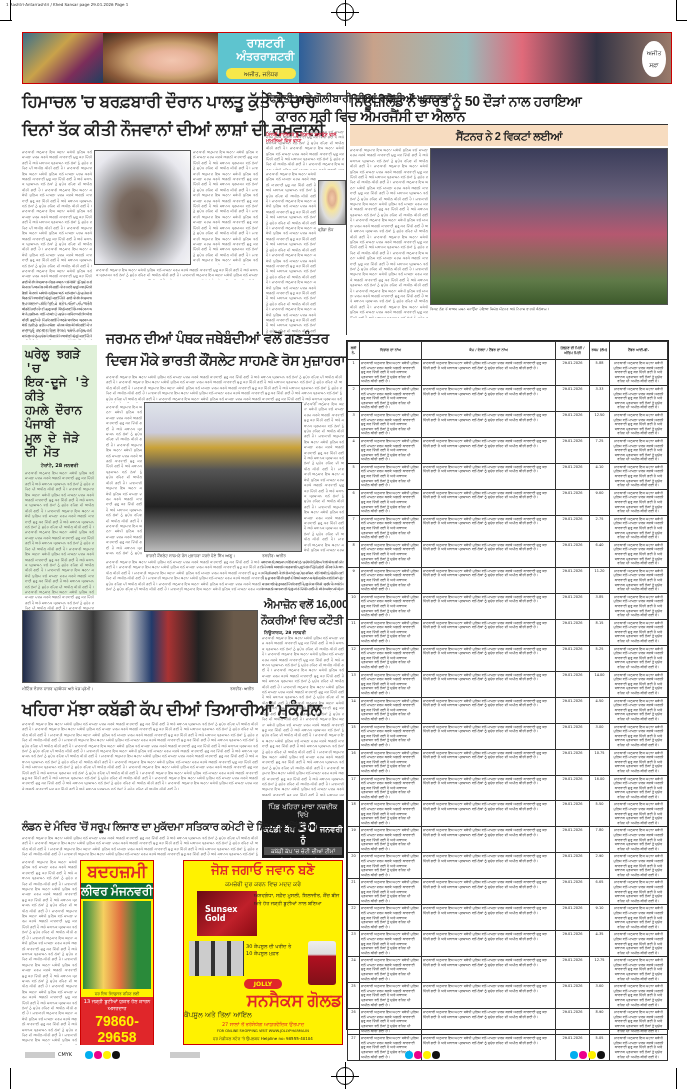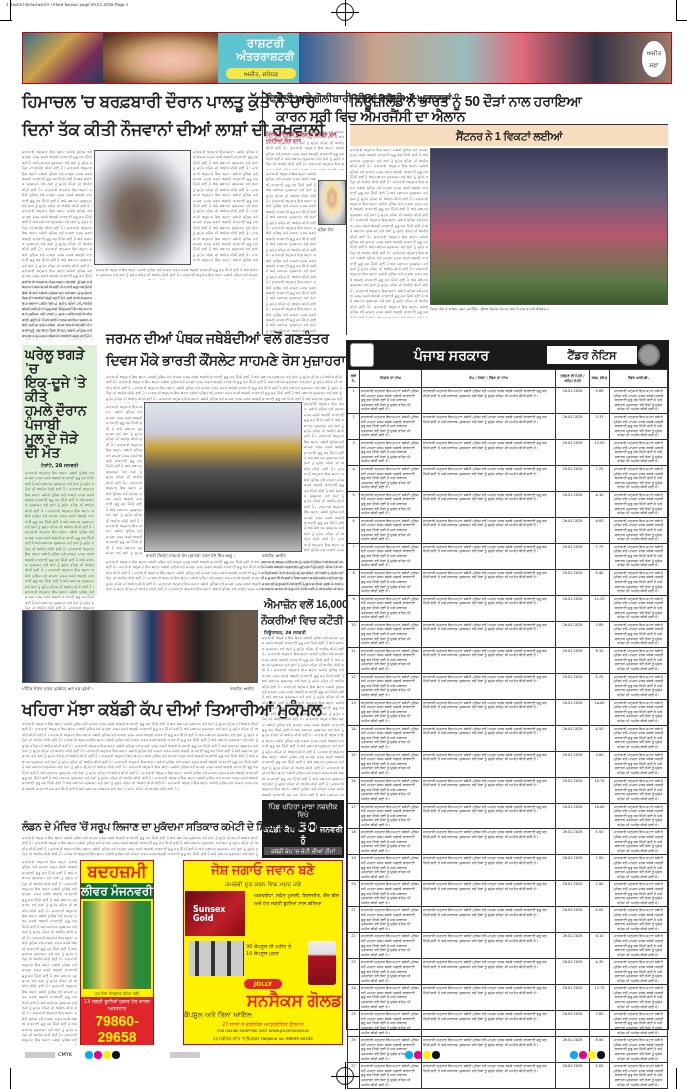--- a/index.html
+++ b/index.html
@@ -44,21 +44,21 @@
 .ph{overflow:hidden;border:1px solid #555}
 .ph-dog{background:radial-gradient(ellipse at 45% 55%,#6b5a50 0,#7a6a60 25%,#a9a9ac 50%,#e8e8ee 75%,#fafafa 100%)}
 .ph-woman{background:radial-gradient(ellipse at 50% 40%,#f3c9a9 0,#e0b090 20%,#f5e4a0 35%,#ddd 60%,#888 100%)}
 .ph-cricket{background:linear-gradient(180deg,#3b3d5a 0,#67607a 30%,#b55870 55%,#5f7a48 85%,#3d5a2c 100%)}
 .ph-protest{background:linear-gradient(180deg,#dfe4ea 0,#ccd 20%,#caa33a 30%,#555 45%,#222 70%,#bbb 100%)}
 .ph-group{background:linear-gradient(90deg,#1e2a48,#c3c3c0 15%,#3a3a3a 30%,#ccc 45%,#223a6a 55%,#a33 62%,#222 75%,#6a5a4a 90%)}
 .cap{font-size:4px;color:#222;white-space:nowrap}
 
 
 .greenbox{background:#dff0d8;padding:3px}
-.greenbox .g-hl{font-size:14px;font-weight:bold;color:#222;line-height:14px;font-family:Liberation Serif, serif}
+.greenbox .g-hl{font-size:12px;font-weight:bold;color:#222;line-height:14px;font-family:Liberation Mono, monospace}
 
 
 .subbar{background:#f7dcc0;border-top:1px solid #333;text-align:center}
 
 
 .tender{left:346px;top:340px;width:323px;height:690px;border:1px solid #222}
 .t-head{height:28px;background:#1a1a1a;display:flex;align-items:center;position:relative}
 .t-logo{width:24px;height:24px;margin-left:3px;background:#fff;border-radius:3px;border:1px solid #999}
 .t-title{color:#fff;font-size:14px;font-weight:bold;margin-left:40px;font-family:"Liberation Sans",sans-serif}
 .t-notice{position:absolute;left:200px;top:5px;width:90px;height:18px;background:#fff;color:#111;font-size:11px;font-weight:bold;text-align:center;line-height:18px;font-family:"Liberation Sans",sans-serif}
@@ -82,21 +82,21 @@
 .ad1 .a-t1{font-size:17px;font-weight:bold;color:#e0262a;text-align:center;line-height:22px;font-family:"Liberation Sans",sans-serif}
 .ad1 .a-t2{background:#0d6b34;color:#fff;font-size:12px;font-weight:bold;text-align:center;line-height:16px;font-family:"Liberation Sans",sans-serif}
 .ad1 .a-img{height:88px;margin:2px;background:linear-gradient(90deg,#2a8a3a,#f5d060 30%,#e07040 55%,#2a8a3a 80%)}
 .ad1 .a-t3{font-size:4px;text-align:center;color:#222;line-height:6px}
 .ad1 .a-red{background:#e0262a;color:#fff;font-size:5px;text-align:center;line-height:7px;padding:1px}
 .ad1 .a-phone{background:#e0262a;color:#fff200;font-size:14px;font-weight:bold;text-align:center;line-height:16px;font-family:"Liberation Sans",sans-serif}
 .ad2{left:183px;top:860px;width:160px;height:185px;border:1px solid #c00;background:#fff200}
 .ad2 .b1{font-size:13px;font-weight:bold;text-align:center;line-height:18px;font-family:"Liberation Sans",sans-serif}
 .ad2 .b1 .r{color:#e0262a}
 .ad2 .b2{font-size:6px;text-align:center;color:#222;line-height:9px}
-.ad2 .pack{position:absolute;left:1px;top:30px;width:60px;height:45px;background:linear-gradient(135deg,#6a0a12,#c0202a 60%,#8a0a12)}
+.ad2 .pack{position:absolute;left:13px;top:30px;width:60px;height:45px;background:linear-gradient(135deg,#6a0a12,#c0202a 60%,#8a0a12)}
 .ad2 .pack span{position:absolute;left:8px;top:14px;color:#fff;font-size:8px;font-weight:bold}
 .ad2 .rtext{position:absolute;left:70px;top:30px;width:86px;font-size:5px;line-height:8px;color:#222}
 .ad2 .caps{position:absolute;left:5px;top:80px;width:55px;height:35px;background:repeating-linear-gradient(90deg,#ccc 0 6px,#333 6px 10px,#ccc 10px 16px)}
 .ad2 .mtext{position:absolute;left:62px;top:82px;width:50px;font-size:5px;line-height:7px;color:#222}
 .ad2 .bottle{position:absolute;right:6px;top:80px;width:28px;height:44px;background:linear-gradient(180deg,#eee 0,#ddd 30%,#b01020 35%,#801018 100%);border-radius:3px}
 .ad2 .jolly{position:absolute;left:60px;top:118px;width:38px;height:10px;background:#e0262a;color:#fff200;font-size:6px;font-weight:bold;text-align:center;line-height:10px;border-radius:5px}
 .ad2 .brand{position:absolute;left:0;top:130px;width:100%;text-align:right;font-size:17px;font-weight:bold;color:#e0262a;font-family:"Liberation Sans",sans-serif}
 .ad2 .sub1{position:absolute;left:0;top:150px;width:100%;font-size:7px;color:#222}
 .ad2 .sub2{position:absolute;left:0;top:160px;width:100%;text-align:center;font-size:5px;color:#e0262a}
 .ad2 .sub3{position:absolute;left:0;top:168px;width:100%;text-align:center;font-size:3.5px;color:#222}
@@ -148,21 +148,21 @@
 <div class="abs txt" style="left:266px;top:130px;width:78px;height:40px">ਜਾਣਕਾਰੀ ਅਨੁਸਾਰ ਇਸ ਘਟਨਾ ਸਬੰਧੀ ਪੁਲਿਸ ਵਲੋਂ ਮਾਮਲਾ ਦਰਜ ਕਰਕੇ ਅਗਲੀ ਕਾਰਵਾਈ ਸ਼ੁਰੂ ਕਰ ਦਿੱਤੀ ਗਈ ਹੈ ਅਤੇ ਸਥਾਨਕ ਪ੍ਰਸ਼ਾਸਨ ਵਲੋਂ ਲੋਕਾਂ ਨੂੰ ਸੁਚੇਤ ਰਹਿਣ ਦੀ ਅਪੀਲ ਕੀਤੀ ਗਈ ਹੈ। ਜਾਣਕਾਰੀ ਅਨੁਸਾਰ ਇਸ ਘਟਨਾ ਸਬੰਧੀ ਪੁਲਿਸ ਵਲੋਂ ਮਾਮਲਾ ਦਰਜ ਕਰਕੇ ਅਗਲੀ ਕਾਰਵਾਈ ਸ਼ੁਰੂ ਕਰ ਦਿੱਤੀ ਗਈ ਹੈ ਅਤੇ ਸਥਾਨਕ ਪ੍ਰਸ਼ਾਸਨ ਵਲੋਂ ਲੋਕਾਂ ਨੂੰ ਸੁਚੇਤ ਰਹਿਣ ਦੀ ਅਪੀਲ ਕੀਤੀ ਗਈ ਹੈ। ਜਾਣਕਾਰੀ ਅਨੁਸਾਰ ਇਸ ਘਟਨਾ ਸਬੰਧੀ ਪੁਲਿਸ ਵਲੋਂ ਮਾਮਲਾ ਦਰਜ ਕਰਕੇ ਅਗਲੀ ਕਾਰਵਾਈ ਸ਼ੁਰੂ ਕਰ ਦਿੱਤੀ ਗਈ ਹੈ ਅਤੇ ਸਥਾਨਕ ਪ੍ਰਸ਼ਾਸਨ ਵਲੋਂ ਲੋਕਾਂ ਨੂੰ ਸੁਚੇਤ ਰਹਿਣ ਦੀ ਅਪੀਲ ਕੀਤੀ ਗਈ ਹੈ। ਜਾਣਕਾਰੀ ਅਨੁਸਾਰ ਇਸ ਘਟਨਾ ਸਬੰਧੀ ਪੁਲਿਸ ਵਲੋਂ ਮਾਮਲਾ ਦਰਜ ਕਰਕੇ ਅਗਲੀ ਕਾਰਵਾਈ ਸ਼ੁਰੂ ਕਰ ਦਿੱਤੀ ਗਈ ਹੈ ਅਤੇ ਸਥਾਨਕ ਪ੍ਰਸ਼ਾਸਨ ਵਲੋਂ ਲੋਕਾਂ ਨੂੰ ਸੁਚੇਤ ਰਹਿਣ ਦੀ ਅਪੀਲ ਕੀਤੀ ਗਈ ਹੈ। ਜਾਣਕਾਰੀ ਅਨੁਸਾਰ ਇਸ ਘਟਨਾ ਸਬੰਧੀ ਪੁਲਿਸ ਵਲੋਂ ਮਾਮਲਾ ਦਰਜ ਕਰਕੇ ਅਗਲੀ ਕਾਰਵਾਈ ਸ਼ੁਰੂ ਕਰ ਦਿੱਤੀ ਗਈ ਹੈ ਅਤੇ ਸਥਾਨਕ ਪ੍ਰਸ਼ਾਸਨ ਵਲੋਂ ਲੋਕਾਂ ਨੂੰ ਸੁਚੇਤ ਰਹਿਣ ਦੀ ਅਪੀਲ ਕੀਤੀ ਗਈ ਹੈ। ਜਾਣਕਾਰੀ ਅਨੁਸਾਰ ਇਸ ਘਟਨਾ ਸਬੰਧੀ ਪੁਲਿਸ ਵਲੋਂ ਮਾਮਲਾ ਦਰਜ ਕਰਕੇ ਅਗਲੀ ਕਾਰਵਾਈ ਸ਼ੁਰੂ ਕਰ ਦਿੱਤੀ ਗਈ ਹੈ ਅਤੇ ਸਥਾਨਕ ਪ੍ਰਸ਼ਾਸਨ ਵਲੋਂ ਲੋਕਾਂ ਨੂੰ ਸੁਚੇਤ ਰਹਿਣ ਦੀ ਅਪੀਲ ਕੀਤੀ ਗਈ ਹੈ। ਜਾਣਕਾਰੀ ਅਨੁਸਾਰ ਇਸ ਘਟਨਾ ਸਬੰਧੀ ਪੁਲਿਸ ਵਲੋਂ ਮਾਮਲਾ ਦਰਜ ਕਰਕੇ ਅਗਲੀ ਕਾਰਵਾਈ ਸ਼ੁਰੂ ਕਰ ਦਿੱਤੀ ਗਈ ਹੈ ਅਤੇ ਸਥਾਨਕ ਪ੍ਰਸ਼ਾਸਨ ਵਲੋਂ ਲੋਕਾਂ ਨੂੰ ਸੁਚੇਤ ਰਹਿਣ ਦੀ ਅਪੀਲ ਕੀਤੀ ਗਈ ਹੈ। ਜਾਣਕਾਰੀ ਅਨੁਸਾਰ ਇਸ ਘਟਨਾ ਸਬੰਧੀ ਪੁਲਿਸ ਵਲੋਂ ਮਾਮਲਾ ਦਰਜ ਕਰਕੇ ਅਗਲੀ ਕਾਰਵਾਈ ਸ਼ੁਰੂ ਕਰ ਦਿੱਤੀ ਗਈ ਹੈ ਅਤੇ ਸਥਾਨਕ ਪ੍ਰਸ਼ਾਸਨ ਵਲੋਂ ਲੋਕਾਂ ਨੂੰ ਸੁਚੇਤ ਰਹਿਣ ਦੀ ਅਪੀਲ ਕੀਤੀ ਗਈ ਹੈ। ਜਾਣਕਾਰੀ ਅਨੁਸਾਰ ਇਸ ਘਟਨਾ ਸਬੰਧੀ ਪੁਲਿਸ ਵਲੋਂ ਮਾਮਲਾ ਦਰਜ ਕਰਕੇ ਅਗਲੀ ਕਾਰਵਾਈ ਸ਼ੁਰੂ ਕਰ ਦਿੱਤੀ ਗਈ ਹੈ ਅਤੇ ਸਥਾਨਕ ਪ੍ਰਸ਼ਾਸਨ ਵਲੋਂ ਲੋਕਾਂ ਨੂੰ ਸੁਚੇਤ ਰਹਿਣ ਦੀ ਅਪੀਲ ਕੀਤੀ ਗਈ ਹੈ। ਜਾਣਕਾਰੀ ਅਨੁਸਾਰ ਇਸ ਘਟਨਾ ਸਬੰਧੀ ਪੁਲਿਸ ਵਲੋਂ ਮਾਮਲਾ ਦਰਜ ਕਰਕੇ ਅਗਲੀ ਕਾਰਵਾਈ ਸ਼ੁਰੂ ਕਰ ਦਿੱਤੀ ਗਈ ਹੈ ਅਤੇ ਸਥਾਨਕ ਪ੍ਰਸ਼ਾਸਨ ਵਲੋਂ ਲੋਕਾਂ ਨੂੰ ਸੁਚੇਤ ਰਹਿਣ ਦੀ ਅਪੀਲ ਕੀਤੀ ਗਈ ਹੈ। ਜਾਣਕਾਰੀ ਅਨੁਸਾਰ ਇਸ ਘਟਨਾ ਸਬੰਧੀ ਪੁਲਿਸ ਵਲੋਂ ਮਾਮਲਾ ਦਰਜ ਕਰਕੇ ਅਗਲੀ ਕਾਰਵਾਈ ਸ਼ੁਰੂ ਕਰ ਦਿੱਤੀ ਗਈ ਹੈ ਅਤੇ ਸਥਾਨਕ ਪ੍ਰਸ਼ਾਸਨ ਵਲੋਂ ਲੋਕਾਂ ਨੂੰ ਸੁਚੇਤ ਰਹਿਣ ਦੀ ਅਪੀਲ ਕੀਤੀ ਗਈ ਹੈ। ਜਾਣਕਾਰੀ ਅਨੁਸਾਰ ਇਸ ਘਟਨਾ ਸਬੰਧੀ ਪੁਲਿਸ ਵਲੋਂ ਮਾਮਲਾ ਦਰਜ ਕਰਕੇ ਅਗਲੀ ਕਾਰਵਾਈ ਸ਼ੁਰੂ ਕਰ ਦਿੱਤੀ ਗਈ ਹੈ ਅਤੇ ਸਥਾਨਕ ਪ੍ਰਸ਼ਾਸਨ ਵਲੋਂ ਲੋਕਾਂ ਨੂੰ ਸੁਚੇਤ ਰਹਿਣ ਦੀ ਅਪੀਲ ਕੀਤੀ ਗਈ ਹੈ। </div>
 <div class="abs hl-red" style="left:268px;top:130px;width:0;height:0"></div>
 <div class="abs" style="left:346px;top:135px;width:0"></div>
 <div class="abs ph ph-woman" style="left:318px;top:180px;width:28px;height:45px"></div>
 <div class="abs cap" style="left:318px;top:227px">ਬ੍ਰੈਂਡਾ ਲੌਕ</div>
 <div class="abs txt" style="left:266px;top:172px;width:50px;height:163px">ਜਾਣਕਾਰੀ ਅਨੁਸਾਰ ਇਸ ਘਟਨਾ ਸਬੰਧੀ ਪੁਲਿਸ ਵਲੋਂ ਮਾਮਲਾ ਦਰਜ ਕਰਕੇ ਅਗਲੀ ਕਾਰਵਾਈ ਸ਼ੁਰੂ ਕਰ ਦਿੱਤੀ ਗਈ ਹੈ ਅਤੇ ਸਥਾਨਕ ਪ੍ਰਸ਼ਾਸਨ ਵਲੋਂ ਲੋਕਾਂ ਨੂੰ ਸੁਚੇਤ ਰਹਿਣ ਦੀ ਅਪੀਲ ਕੀਤੀ ਗਈ ਹੈ। ਜਾਣਕਾਰੀ ਅਨੁਸਾਰ ਇਸ ਘਟਨਾ ਸਬੰਧੀ ਪੁਲਿਸ ਵਲੋਂ ਮਾਮਲਾ ਦਰਜ ਕਰਕੇ ਅਗਲੀ ਕਾਰਵਾਈ ਸ਼ੁਰੂ ਕਰ ਦਿੱਤੀ ਗਈ ਹੈ ਅਤੇ ਸਥਾਨਕ ਪ੍ਰਸ਼ਾਸਨ ਵਲੋਂ ਲੋਕਾਂ ਨੂੰ ਸੁਚੇਤ ਰਹਿਣ ਦੀ ਅਪੀਲ ਕੀਤੀ ਗਈ ਹੈ। ਜਾਣਕਾਰੀ ਅਨੁਸਾਰ ਇਸ ਘਟਨਾ ਸਬੰਧੀ ਪੁਲਿਸ ਵਲੋਂ ਮਾਮਲਾ ਦਰਜ ਕਰਕੇ ਅਗਲੀ ਕਾਰਵਾਈ ਸ਼ੁਰੂ ਕਰ ਦਿੱਤੀ ਗਈ ਹੈ ਅਤੇ ਸਥਾਨਕ ਪ੍ਰਸ਼ਾਸਨ ਵਲੋਂ ਲੋਕਾਂ ਨੂੰ ਸੁਚੇਤ ਰਹਿਣ ਦੀ ਅਪੀਲ ਕੀਤੀ ਗਈ ਹੈ। ਜਾਣਕਾਰੀ ਅਨੁਸਾਰ ਇਸ ਘਟਨਾ ਸਬੰਧੀ ਪੁਲਿਸ ਵਲੋਂ ਮਾਮਲਾ ਦਰਜ ਕਰਕੇ ਅਗਲੀ ਕਾਰਵਾਈ ਸ਼ੁਰੂ ਕਰ ਦਿੱਤੀ ਗਈ ਹੈ ਅਤੇ ਸਥਾਨਕ ਪ੍ਰਸ਼ਾਸਨ ਵਲੋਂ ਲੋਕਾਂ ਨੂੰ ਸੁਚੇਤ ਰਹਿਣ ਦੀ ਅਪੀਲ ਕੀਤੀ ਗਈ ਹੈ। ਜਾਣਕਾਰੀ ਅਨੁਸਾਰ ਇਸ ਘਟਨਾ ਸਬੰਧੀ ਪੁਲਿਸ ਵਲੋਂ ਮਾਮਲਾ ਦਰਜ ਕਰਕੇ ਅਗਲੀ ਕਾਰਵਾਈ ਸ਼ੁਰੂ ਕਰ ਦਿੱਤੀ ਗਈ ਹੈ ਅਤੇ ਸਥਾਨਕ ਪ੍ਰਸ਼ਾਸਨ ਵਲੋਂ ਲੋਕਾਂ ਨੂੰ ਸੁਚੇਤ ਰਹਿਣ ਦੀ ਅਪੀਲ ਕੀਤੀ ਗਈ ਹੈ। ਜਾਣਕਾਰੀ ਅਨੁਸਾਰ ਇਸ ਘਟਨਾ ਸਬੰਧੀ ਪੁਲਿਸ ਵਲੋਂ ਮਾਮਲਾ ਦਰਜ ਕਰਕੇ ਅਗਲੀ ਕਾਰਵਾਈ ਸ਼ੁਰੂ ਕਰ ਦਿੱਤੀ ਗਈ ਹੈ ਅਤੇ ਸਥਾਨਕ ਪ੍ਰਸ਼ਾਸਨ ਵਲੋਂ ਲੋਕਾਂ ਨੂੰ ਸੁਚੇਤ ਰਹਿਣ ਦੀ ਅਪੀਲ ਕੀਤੀ ਗਈ ਹੈ। ਜਾਣਕਾਰੀ ਅਨੁਸਾਰ ਇਸ ਘਟਨਾ ਸਬੰਧੀ ਪੁਲਿਸ ਵਲੋਂ ਮਾਮਲਾ ਦਰਜ ਕਰਕੇ ਅਗਲੀ ਕਾਰਵਾਈ ਸ਼ੁਰੂ ਕਰ ਦਿੱਤੀ ਗਈ ਹੈ ਅਤੇ ਸਥਾਨਕ ਪ੍ਰਸ਼ਾਸਨ ਵਲੋਂ ਲੋਕਾਂ ਨੂੰ ਸੁਚੇਤ ਰਹਿਣ ਦੀ ਅਪੀਲ ਕੀਤੀ ਗਈ ਹੈ। ਜਾਣਕਾਰੀ ਅਨੁਸਾਰ ਇਸ ਘਟਨਾ ਸਬੰਧੀ ਪੁਲਿਸ ਵਲੋਂ ਮਾਮਲਾ ਦਰਜ ਕਰਕੇ ਅਗਲੀ ਕਾਰਵਾਈ ਸ਼ੁਰੂ ਕਰ ਦਿੱਤੀ ਗਈ ਹੈ ਅਤੇ ਸਥਾਨਕ ਪ੍ਰਸ਼ਾਸਨ ਵਲੋਂ ਲੋਕਾਂ ਨੂੰ ਸੁਚੇਤ ਰਹਿਣ ਦੀ ਅਪੀਲ ਕੀਤੀ ਗਈ ਹੈ। ਜਾਣਕਾਰੀ ਅਨੁਸਾਰ ਇਸ ਘਟਨਾ ਸਬੰਧੀ ਪੁਲਿਸ ਵਲੋਂ ਮਾਮਲਾ ਦਰਜ ਕਰਕੇ ਅਗਲੀ ਕਾਰਵਾਈ ਸ਼ੁਰੂ ਕਰ ਦਿੱਤੀ ਗਈ ਹੈ ਅਤੇ ਸਥਾਨਕ ਪ੍ਰਸ਼ਾਸਨ ਵਲੋਂ ਲੋਕਾਂ ਨੂੰ ਸੁਚੇਤ ਰਹਿਣ ਦੀ ਅਪੀਲ ਕੀਤੀ ਗਈ ਹੈ। ਜਾਣਕਾਰੀ ਅਨੁਸਾਰ ਇਸ ਘਟਨਾ ਸਬੰਧੀ ਪੁਲਿਸ ਵਲੋਂ ਮਾਮਲਾ ਦਰਜ ਕਰਕੇ ਅਗਲੀ ਕਾਰਵਾਈ ਸ਼ੁਰੂ ਕਰ ਦਿੱਤੀ ਗਈ ਹੈ ਅਤੇ ਸਥਾਨਕ ਪ੍ਰਸ਼ਾਸਨ ਵਲੋਂ ਲੋਕਾਂ ਨੂੰ ਸੁਚੇਤ ਰਹਿਣ ਦੀ ਅਪੀਲ ਕੀਤੀ ਗਈ ਹੈ। ਜਾਣਕਾਰੀ ਅਨੁਸਾਰ ਇਸ ਘਟਨਾ ਸਬੰਧੀ ਪੁਲਿਸ ਵਲੋਂ ਮਾਮਲਾ ਦਰਜ ਕਰਕੇ ਅਗਲੀ ਕਾਰਵਾਈ ਸ਼ੁਰੂ ਕਰ ਦਿੱਤੀ ਗਈ ਹੈ ਅਤੇ ਸਥਾਨਕ ਪ੍ਰਸ਼ਾਸਨ ਵਲੋਂ ਲੋਕਾਂ ਨੂੰ ਸੁਚੇਤ ਰਹਿਣ ਦੀ ਅਪੀਲ ਕੀਤੀ ਗਈ ਹੈ। ਜਾਣਕਾਰੀ ਅਨੁਸਾਰ ਇਸ ਘਟਨਾ ਸਬੰਧੀ ਪੁਲਿਸ ਵਲੋਂ ਮਾਮਲਾ ਦਰਜ ਕਰਕੇ ਅਗਲੀ ਕਾਰਵਾਈ ਸ਼ੁਰੂ ਕਰ ਦਿੱਤੀ ਗਈ ਹੈ ਅਤੇ ਸਥਾਨਕ ਪ੍ਰਸ਼ਾਸਨ ਵਲੋਂ ਲੋਕਾਂ ਨੂੰ ਸੁਚੇਤ ਰਹਿਣ ਦੀ ਅਪੀਲ ਕੀਤੀ ਗਈ ਹੈ। </div>
 
 <div class="abs col-sep" style="left:346px;top:90px;height:245px"></div>
 <div class="abs hl hl-med" style="left:350px;top:93px">ਨਿਊਜ਼ੀਲੈਂਡ ਨੇ ਭਾਰਤ ਨੂੰ 50 ਦੌੜਾਂ ਨਾਲ ਹਰਾਇਆ</div>
 <div class="abs subbar" style="left:350px;top:124px;width:318px;height:22px">
-  <div class="hl hl-sm" style="line-height:22px">ਸੈਂਟਨਰ ਨੇ 1 ਵਿਕਟਾਂ ਲਈਆਂ</div>
+  <div class="hl hl-sm" style="line-height:22px">ਸੈਂਟਨਰ ਨੇ 2 ਵਿਕਟਾਂ ਲਈਆਂ</div>
 </div>
 <div class="abs hl-red" style="left:266px;top:132px;width:80px;height:14px;font-size:4.5px;color:#c8102e;font-weight:bold;line-height:6px">ਪੰਜਾਬੀ ਭਾਈਚਾਰੇ ਨੂੰ ਨਿਸ਼ਾਨਾ ਬਣਾਉਣ ਵਾਲੇ ਮਾਮਲਿਆਂ ਵਿਚ ਵਾਧਾ</div>
 <div class="abs txt" style="left:350px;top:148px;width:78px;height:170px">ਜਾਣਕਾਰੀ ਅਨੁਸਾਰ ਇਸ ਘਟਨਾ ਸਬੰਧੀ ਪੁਲਿਸ ਵਲੋਂ ਮਾਮਲਾ ਦਰਜ ਕਰਕੇ ਅਗਲੀ ਕਾਰਵਾਈ ਸ਼ੁਰੂ ਕਰ ਦਿੱਤੀ ਗਈ ਹੈ ਅਤੇ ਸਥਾਨਕ ਪ੍ਰਸ਼ਾਸਨ ਵਲੋਂ ਲੋਕਾਂ ਨੂੰ ਸੁਚੇਤ ਰਹਿਣ ਦੀ ਅਪੀਲ ਕੀਤੀ ਗਈ ਹੈ। ਜਾਣਕਾਰੀ ਅਨੁਸਾਰ ਇਸ ਘਟਨਾ ਸਬੰਧੀ ਪੁਲਿਸ ਵਲੋਂ ਮਾਮਲਾ ਦਰਜ ਕਰਕੇ ਅਗਲੀ ਕਾਰਵਾਈ ਸ਼ੁਰੂ ਕਰ ਦਿੱਤੀ ਗਈ ਹੈ ਅਤੇ ਸਥਾਨਕ ਪ੍ਰਸ਼ਾਸਨ ਵਲੋਂ ਲੋਕਾਂ ਨੂੰ ਸੁਚੇਤ ਰਹਿਣ ਦੀ ਅਪੀਲ ਕੀਤੀ ਗਈ ਹੈ। ਜਾਣਕਾਰੀ ਅਨੁਸਾਰ ਇਸ ਘਟਨਾ ਸਬੰਧੀ ਪੁਲਿਸ ਵਲੋਂ ਮਾਮਲਾ ਦਰਜ ਕਰਕੇ ਅਗਲੀ ਕਾਰਵਾਈ ਸ਼ੁਰੂ ਕਰ ਦਿੱਤੀ ਗਈ ਹੈ ਅਤੇ ਸਥਾਨਕ ਪ੍ਰਸ਼ਾਸਨ ਵਲੋਂ ਲੋਕਾਂ ਨੂੰ ਸੁਚੇਤ ਰਹਿਣ ਦੀ ਅਪੀਲ ਕੀਤੀ ਗਈ ਹੈ। ਜਾਣਕਾਰੀ ਅਨੁਸਾਰ ਇਸ ਘਟਨਾ ਸਬੰਧੀ ਪੁਲਿਸ ਵਲੋਂ ਮਾਮਲਾ ਦਰਜ ਕਰਕੇ ਅਗਲੀ ਕਾਰਵਾਈ ਸ਼ੁਰੂ ਕਰ ਦਿੱਤੀ ਗਈ ਹੈ ਅਤੇ ਸਥਾਨਕ ਪ੍ਰਸ਼ਾਸਨ ਵਲੋਂ ਲੋਕਾਂ ਨੂੰ ਸੁਚੇਤ ਰਹਿਣ ਦੀ ਅਪੀਲ ਕੀਤੀ ਗਈ ਹੈ। ਜਾਣਕਾਰੀ ਅਨੁਸਾਰ ਇਸ ਘਟਨਾ ਸਬੰਧੀ ਪੁਲਿਸ ਵਲੋਂ ਮਾਮਲਾ ਦਰਜ ਕਰਕੇ ਅਗਲੀ ਕਾਰਵਾਈ ਸ਼ੁਰੂ ਕਰ ਦਿੱਤੀ ਗਈ ਹੈ ਅਤੇ ਸਥਾਨਕ ਪ੍ਰਸ਼ਾਸਨ ਵਲੋਂ ਲੋਕਾਂ ਨੂੰ ਸੁਚੇਤ ਰਹਿਣ ਦੀ ਅਪੀਲ ਕੀਤੀ ਗਈ ਹੈ। ਜਾਣਕਾਰੀ ਅਨੁਸਾਰ ਇਸ ਘਟਨਾ ਸਬੰਧੀ ਪੁਲਿਸ ਵਲੋਂ ਮਾਮਲਾ ਦਰਜ ਕਰਕੇ ਅਗਲੀ ਕਾਰਵਾਈ ਸ਼ੁਰੂ ਕਰ ਦਿੱਤੀ ਗਈ ਹੈ ਅਤੇ ਸਥਾਨਕ ਪ੍ਰਸ਼ਾਸਨ ਵਲੋਂ ਲੋਕਾਂ ਨੂੰ ਸੁਚੇਤ ਰਹਿਣ ਦੀ ਅਪੀਲ ਕੀਤੀ ਗਈ ਹੈ। ਜਾਣਕਾਰੀ ਅਨੁਸਾਰ ਇਸ ਘਟਨਾ ਸਬੰਧੀ ਪੁਲਿਸ ਵਲੋਂ ਮਾਮਲਾ ਦਰਜ ਕਰਕੇ ਅਗਲੀ ਕਾਰਵਾਈ ਸ਼ੁਰੂ ਕਰ ਦਿੱਤੀ ਗਈ ਹੈ ਅਤੇ ਸਥਾਨਕ ਪ੍ਰਸ਼ਾਸਨ ਵਲੋਂ ਲੋਕਾਂ ਨੂੰ ਸੁਚੇਤ ਰਹਿਣ ਦੀ ਅਪੀਲ ਕੀਤੀ ਗਈ ਹੈ। ਜਾਣਕਾਰੀ ਅਨੁਸਾਰ ਇਸ ਘਟਨਾ ਸਬੰਧੀ ਪੁਲਿਸ ਵਲੋਂ ਮਾਮਲਾ ਦਰਜ ਕਰਕੇ ਅਗਲੀ ਕਾਰਵਾਈ ਸ਼ੁਰੂ ਕਰ ਦਿੱਤੀ ਗਈ ਹੈ ਅਤੇ ਸਥਾਨਕ ਪ੍ਰਸ਼ਾਸਨ ਵਲੋਂ ਲੋਕਾਂ ਨੂੰ ਸੁਚੇਤ ਰਹਿਣ ਦੀ ਅਪੀਲ ਕੀਤੀ ਗਈ ਹੈ। ਜਾਣਕਾਰੀ ਅਨੁਸਾਰ ਇਸ ਘਟਨਾ ਸਬੰਧੀ ਪੁਲਿਸ ਵਲੋਂ ਮਾਮਲਾ ਦਰਜ ਕਰਕੇ ਅਗਲੀ ਕਾਰਵਾਈ ਸ਼ੁਰੂ ਕਰ ਦਿੱਤੀ ਗਈ ਹੈ ਅਤੇ ਸਥਾਨਕ ਪ੍ਰਸ਼ਾਸਨ ਵਲੋਂ ਲੋਕਾਂ ਨੂੰ ਸੁਚੇਤ ਰਹਿਣ ਦੀ ਅਪੀਲ ਕੀਤੀ ਗਈ ਹੈ। ਜਾਣਕਾਰੀ ਅਨੁਸਾਰ ਇਸ ਘਟਨਾ ਸਬੰਧੀ ਪੁਲਿਸ ਵਲੋਂ ਮਾਮਲਾ ਦਰਜ ਕਰਕੇ ਅਗਲੀ ਕਾਰਵਾਈ ਸ਼ੁਰੂ ਕਰ ਦਿੱਤੀ ਗਈ ਹੈ ਅਤੇ ਸਥਾਨਕ ਪ੍ਰਸ਼ਾਸਨ ਵਲੋਂ ਲੋਕਾਂ ਨੂੰ ਸੁਚੇਤ ਰਹਿਣ ਦੀ ਅਪੀਲ ਕੀਤੀ ਗਈ ਹੈ। ਜਾਣਕਾਰੀ ਅਨੁਸਾਰ ਇਸ ਘਟਨਾ ਸਬੰਧੀ ਪੁਲਿਸ ਵਲੋਂ ਮਾਮਲਾ ਦਰਜ ਕਰਕੇ ਅਗਲੀ ਕਾਰਵਾਈ ਸ਼ੁਰੂ ਕਰ ਦਿੱਤੀ ਗਈ ਹੈ ਅਤੇ ਸਥਾਨਕ ਪ੍ਰਸ਼ਾਸਨ ਵਲੋਂ ਲੋਕਾਂ ਨੂੰ ਸੁਚੇਤ ਰਹਿਣ ਦੀ ਅਪੀਲ ਕੀਤੀ ਗਈ ਹੈ। ਜਾਣਕਾਰੀ ਅਨੁਸਾਰ ਇਸ ਘਟਨਾ ਸਬੰਧੀ ਪੁਲਿਸ ਵਲੋਂ ਮਾਮਲਾ ਦਰਜ ਕਰਕੇ ਅਗਲੀ ਕਾਰਵਾਈ ਸ਼ੁਰੂ ਕਰ ਦਿੱਤੀ ਗਈ ਹੈ ਅਤੇ ਸਥਾਨਕ ਪ੍ਰਸ਼ਾਸਨ ਵਲੋਂ ਲੋਕਾਂ ਨੂੰ ਸੁਚੇਤ ਰਹਿਣ ਦੀ ਅਪੀਲ ਕੀਤੀ ਗਈ ਹੈ। </div>
 <div class="abs ph ph-cricket" style="left:430px;top:148px;width:238px;height:157px"></div>
 <div class="abs txt" style="left:430px;top:307px;width:238px;height:12px;color:#222">ਵਿਕਟ ਲੈਣ ਤੋਂ ਬਾਅਦ ਜਸ਼ਨ ਮਨਾਉਂਦਾ ਹੋਇਆ ਮਿਸ਼ੇਲ ਸੈਂਟਨਰ ਅਤੇ ਨਿਰਾਸ਼ ਭਾਰਤੀ ਬੱਲੇਬਾਜ਼।</div>
 
 <div class="abs greenbox" style="left:22px;top:345px;width:75px;height:250px">
   <div class="g-hl">ਘਰੇਲੂ ਝਗੜੇ 'ਚ</div>
   <div class="g-hl">ਇਕ-ਦੂਜੇ 'ਤੇ ਕੀਤੇ</div>
   <div class="g-hl">ਹਮਲੇ ਦੌਰਾਨ ਪੰਜਾਬੀ</div>
@@ -225,26 +225,20 @@
   <div class="bottle"></div>
   <div class="jolly">JOLLY</div>
   <div class="brand">ਸਨਸੈਕਸ ਗੋਲਡ</div>
   <div class="sub1">ਕੈਪਸੂਲ ਅਤੇ ਤਿਲਾ ਆਇਲ</div>
   <div class="sub2">27 ਸਾਲਾਂ ਤੋਂ ਭਰੋਸੇਯੋਗ ਆਯੁਰਵੈਦਿਕ ਉਤਪਾਦ</div>
   <div class="sub3">FOR ONLINE SHOPPING VISIT WWW.JOLLYPHARMA.IN</div>
   <div class="sub4">ਹਰ ਮੈਡੀਕਲ ਸਟੋਰ 'ਤੇ ਉਪਲਬਧ  Helpline no: 98555-40104</div>
 </div>
 
 <div class="abs tender">
-  <div class="t-head">
-    <div class="t-logo"></div>
-    <div class="t-title">ਪੰਜਾਬ ਸਰਕਾਰ</div>
-    <div class="t-notice">ਟੈਂਡਰ ਨੋਟਿਸ</div>
-    <div class="t-seal"></div>
-  </div>
   <table class="tt">
     <colgroup>
         <col style="width:12px">
         <col style="width:62px">
         <col style="width:134px">
         <col style="width:34px">
         <col style="width:20px">
         <col>
       </colgroup>
     <thead>

